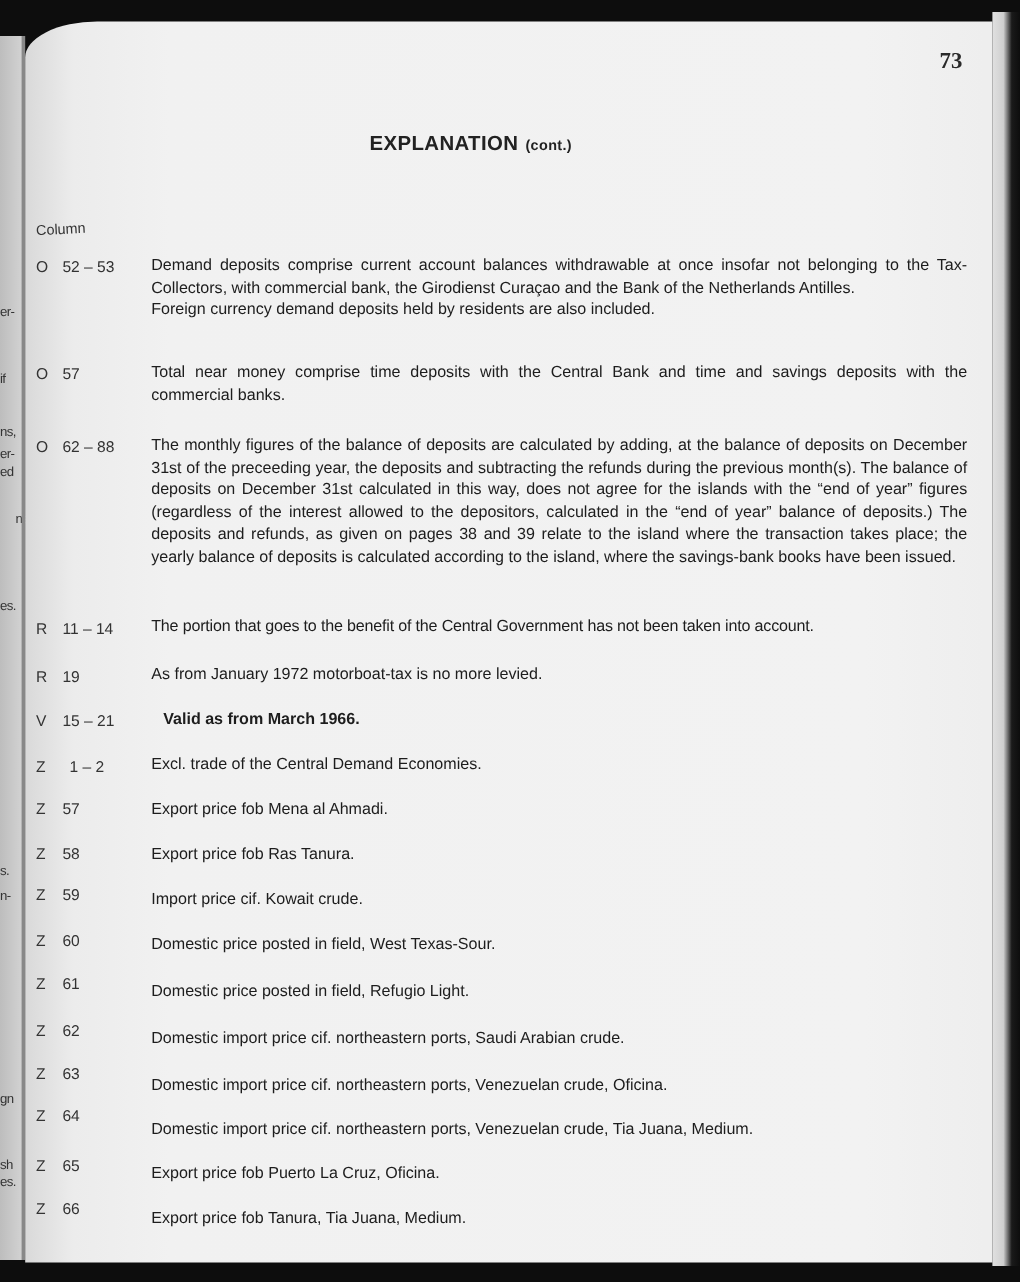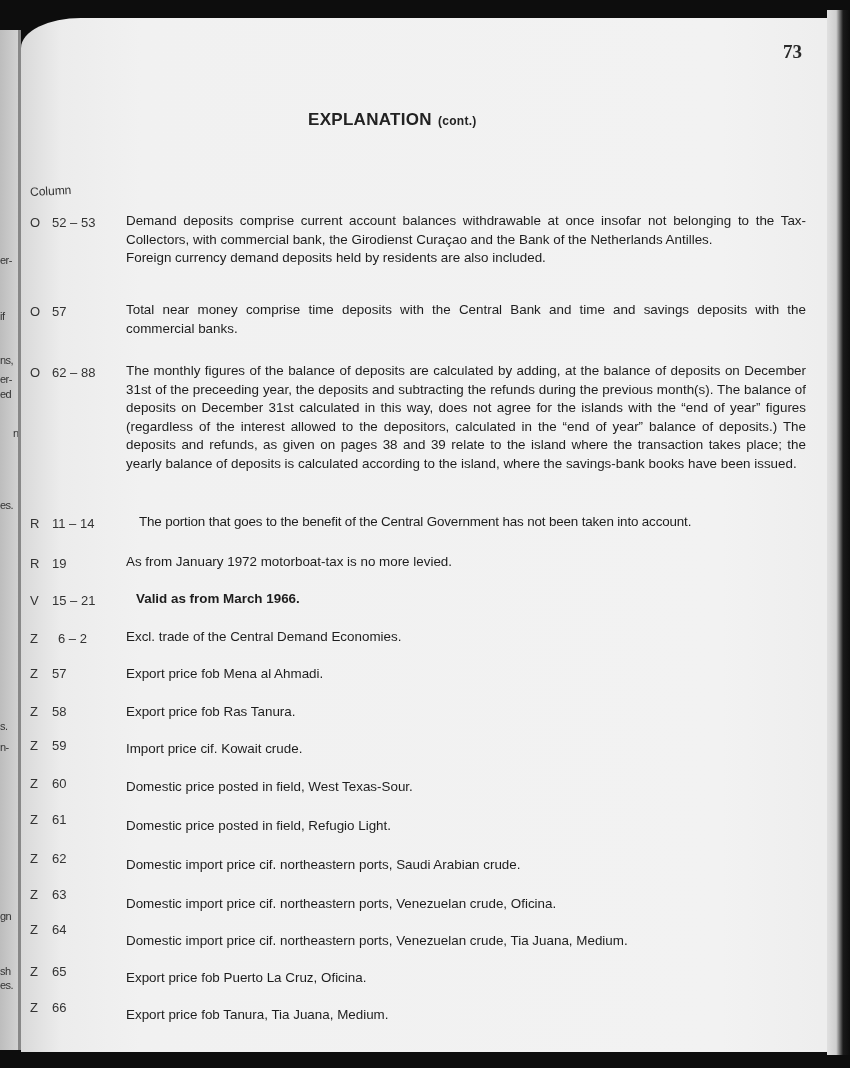--- a/index.html
+++ b/index.html
@@ -49,21 +49,21 @@
     .code {
       position: absolute; left: 30px; font-size: 13px; color: #333;
       font-family: "Liberation Sans Narrow", "Liberation Sans", sans-serif;
     }
     .code .letter { display: inline-block; width: 22px; }
     .desc {
       position: absolute; left: 126px; width: 680px; font-size: 13.4px; color: #1d1d1d;
       line-height: 18.5px; text-align: justify;
     }
     .desc p { margin: 0; }
-    .desc.narrow { letter-spacing: -0.15px; margin-left: 13px; }
+    .desc.narrow { letter-spacing: -0.15px; }
   </style>
 </head>
 <body>
 
 <div class="left-page"></div>
 <div id="margin-frags">
     <span class="left-margin-frag" style="top: 255px;">er-</span>
     <span class="left-margin-frag" style="top: 311px;">if</span>
     <span class="left-margin-frag" style="top: 325px; margin-top: 30px;">ns,</span>
     <span class="left-margin-frag" style="top: 374px;">er-</span>
@@ -136,21 +136,21 @@
     <div class="code" style="left:9px; top:3px;">
       <span class="letter">V</span><span>15 – 21</span>
     </div>
     <div class="desc" style="left:115px;font-weight:bold;">
       <p>Valid as from March 1966.</p>
     </div>
   </div>
 
   <div class="entry" style="top:610px;">
     <div class="code" style="left:9px; top:3px;">
-      <span class="letter">Z</span><span style="margin-left:6px;">6 – 2</span>
+      <span class="letter">Z</span><span style="margin-left:6px;">1 – 2</span>
     </div>
     <div class="desc" style="left:105px;">
       <p>Excl. trade of the Central Demand Economies.</p>
     </div>
   </div>
 
   <div class="entry" style="top:647px;">
     <div class="code" style="left:9px; top:1px;">
       <span class="letter">Z</span><span>57</span>
     </div>

